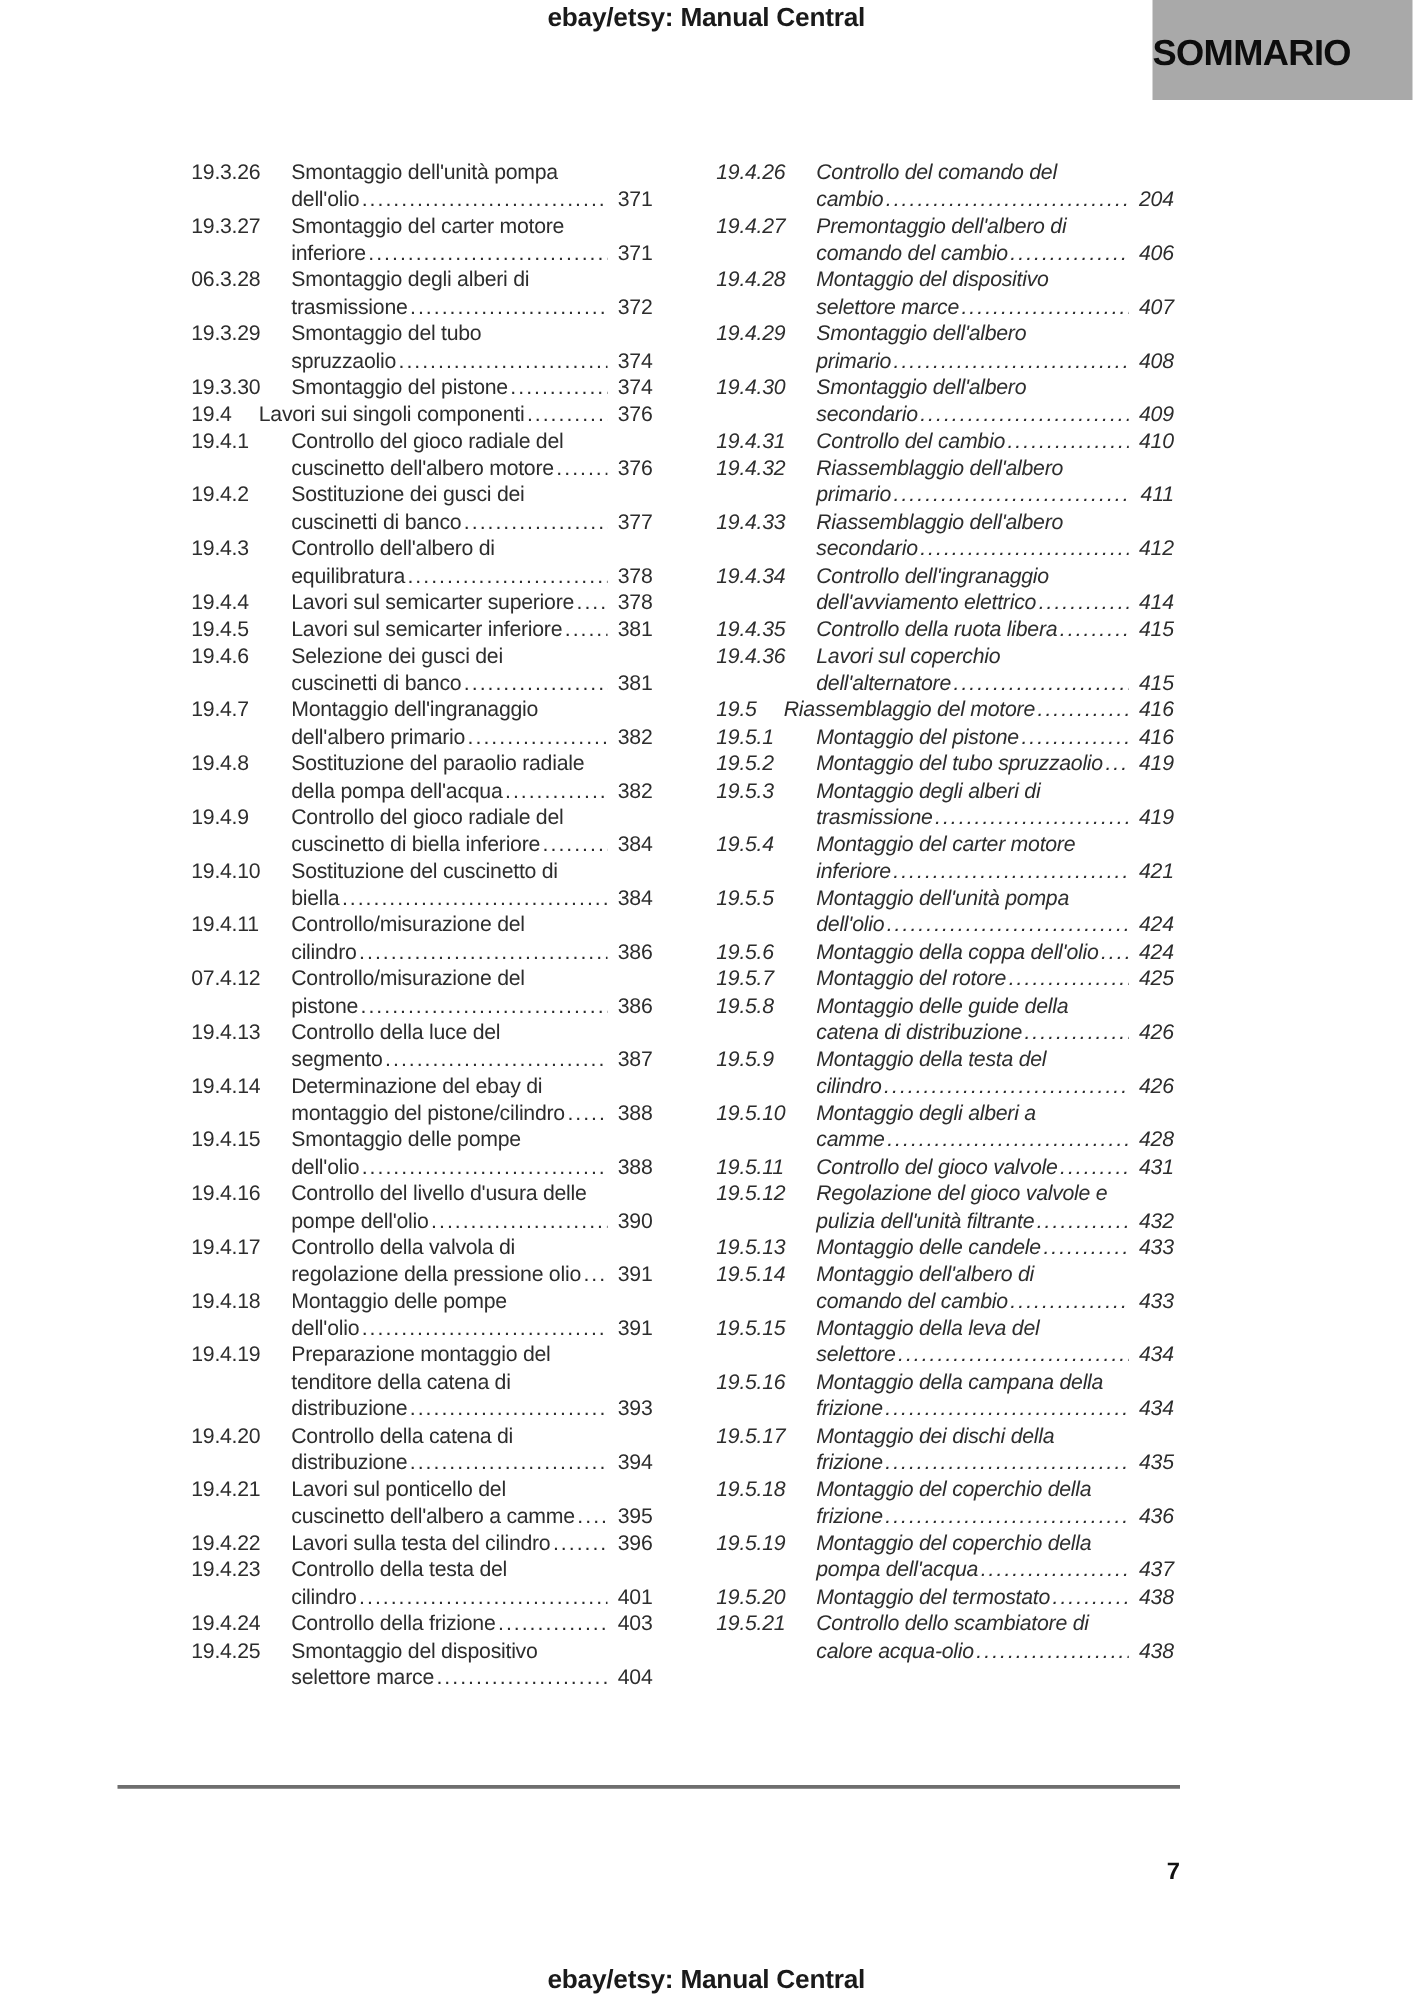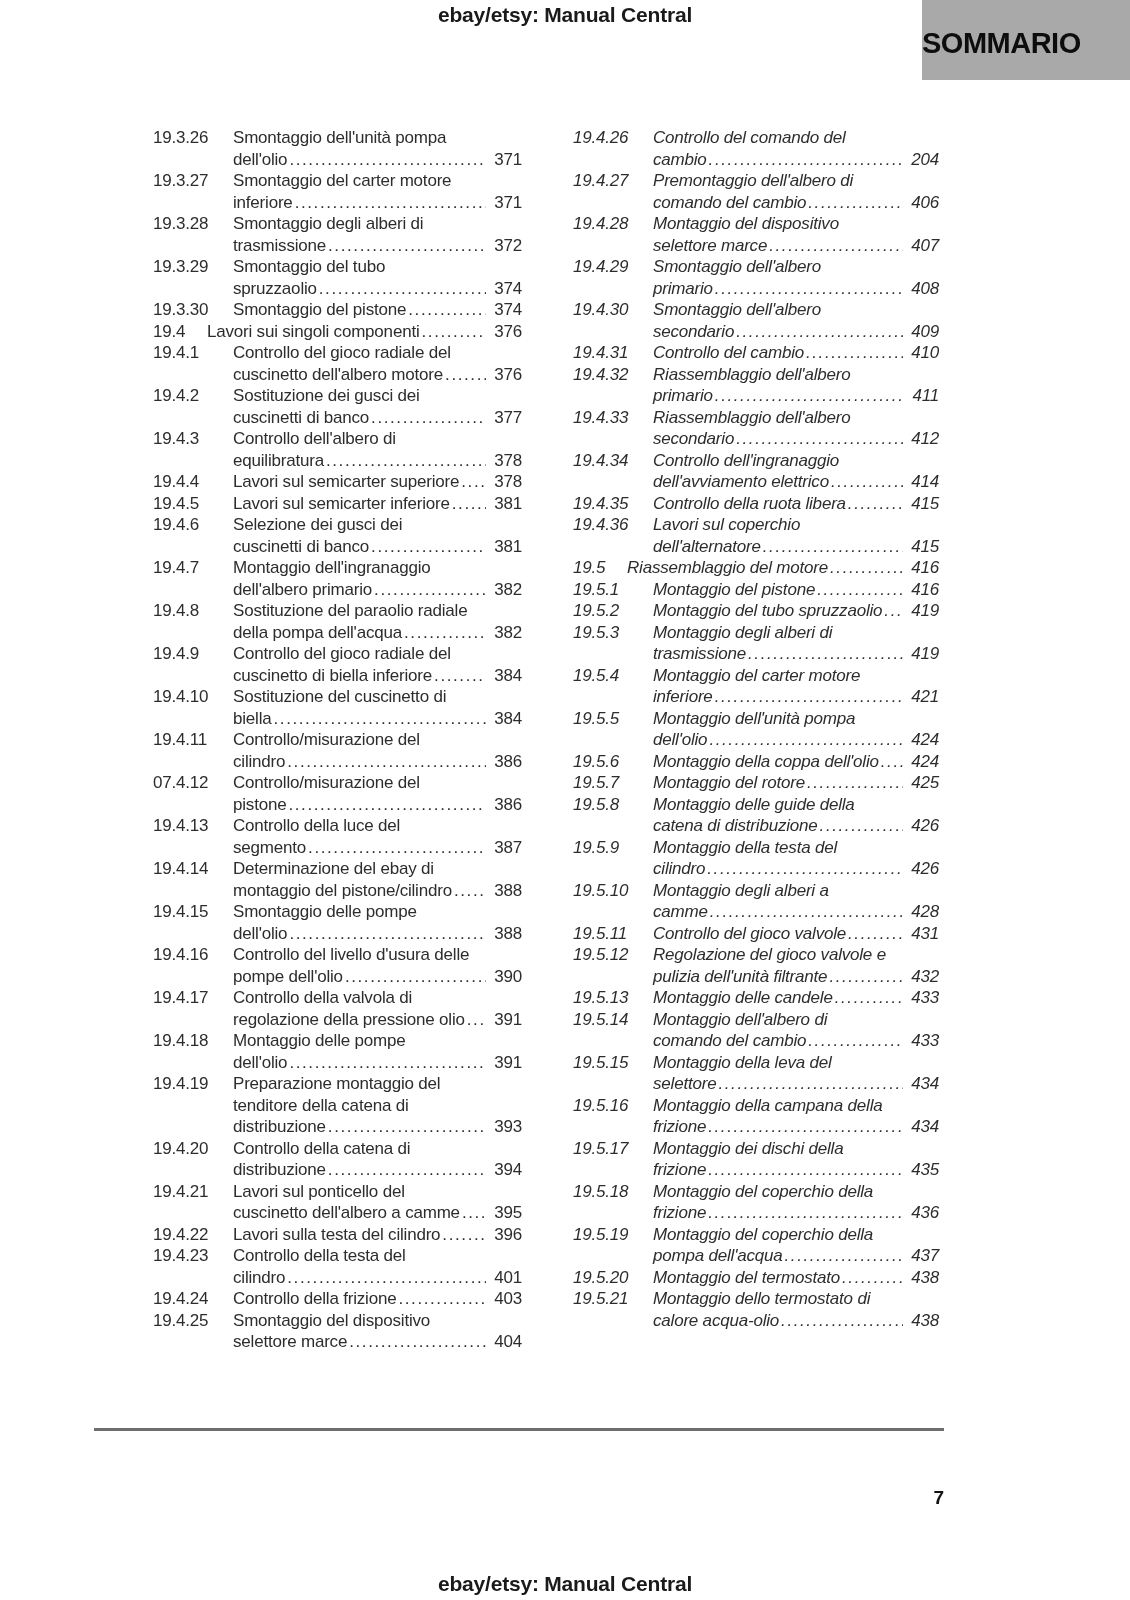--- a/index.html
+++ b/index.html
@@ -138,21 +138,21 @@
       <div class="body">
         <div class="line">Smontaggio del carter motore</div>
         <div class="line last">
           <span class="t">inferiore</span>
           <span class="dots">........................................................................................................................</span>
           <span class="pg">371</span>
         </div>
       </div>
     </div>
     <div class="entry">
-      <span class="num">19.3.28</span>
+      <span class="num">06.3.28</span>
       <div class="body">
         <div class="line">Smontaggio degli alberi di</div>
         <div class="line last">
           <span class="t">trasmissione</span>
           <span class="dots">........................................................................................................................</span>
           <span class="pg">372</span>
         </div>
       </div>
     </div>
     <div class="entry">
@@ -798,21 +798,21 @@
         <div class="line last">
           <span class="t">Montaggio del termostato</span>
           <span class="dots">........................................................................................................................</span>
           <span class="pg">438</span>
         </div>
       </div>
     </div>
     <div class="entry">
       <span class="num">19.5.21</span>
       <div class="body">
-        <div class="line">Montaggio dello termostato di</div>
+        <div class="line">Controllo dello scambiatore di</div>
         <div class="line last">
           <span class="t">calore acqua-olio</span>
           <span class="dots">........................................................................................................................</span>
           <span class="pg">438</span>
         </div>
       </div>
     </div>
   </div>
 
 <div class="footer-rule"></div>

